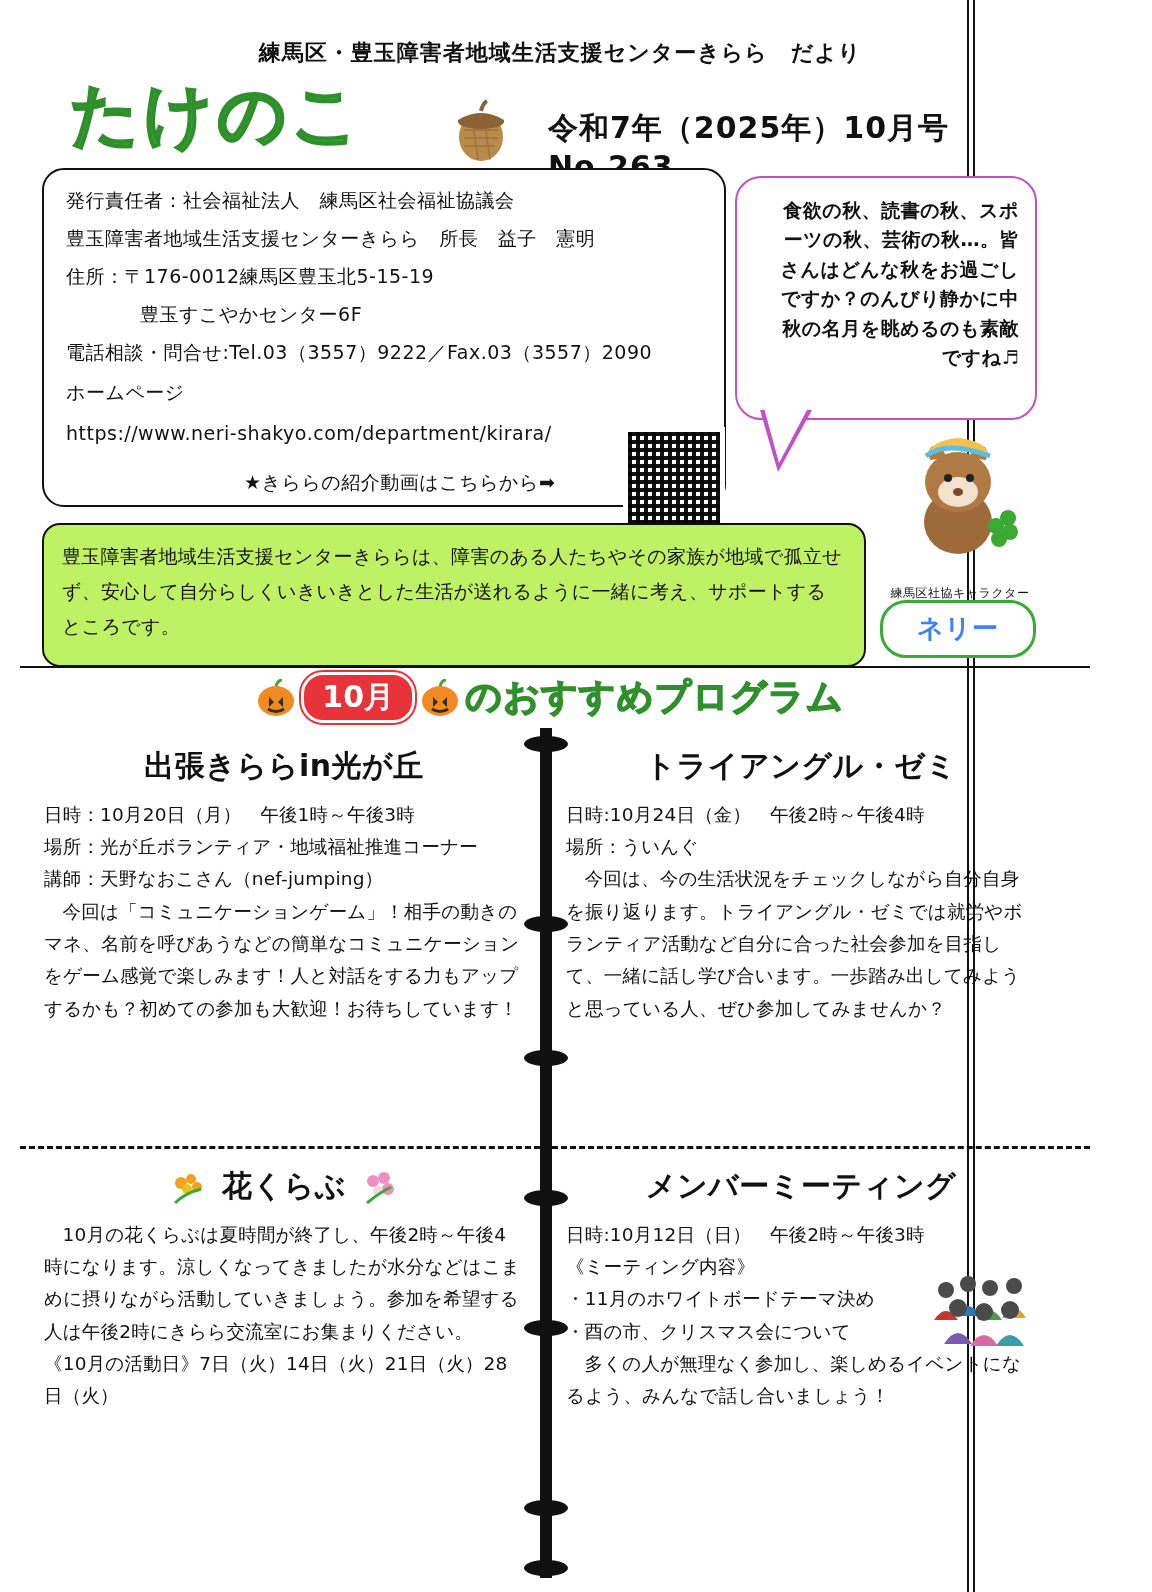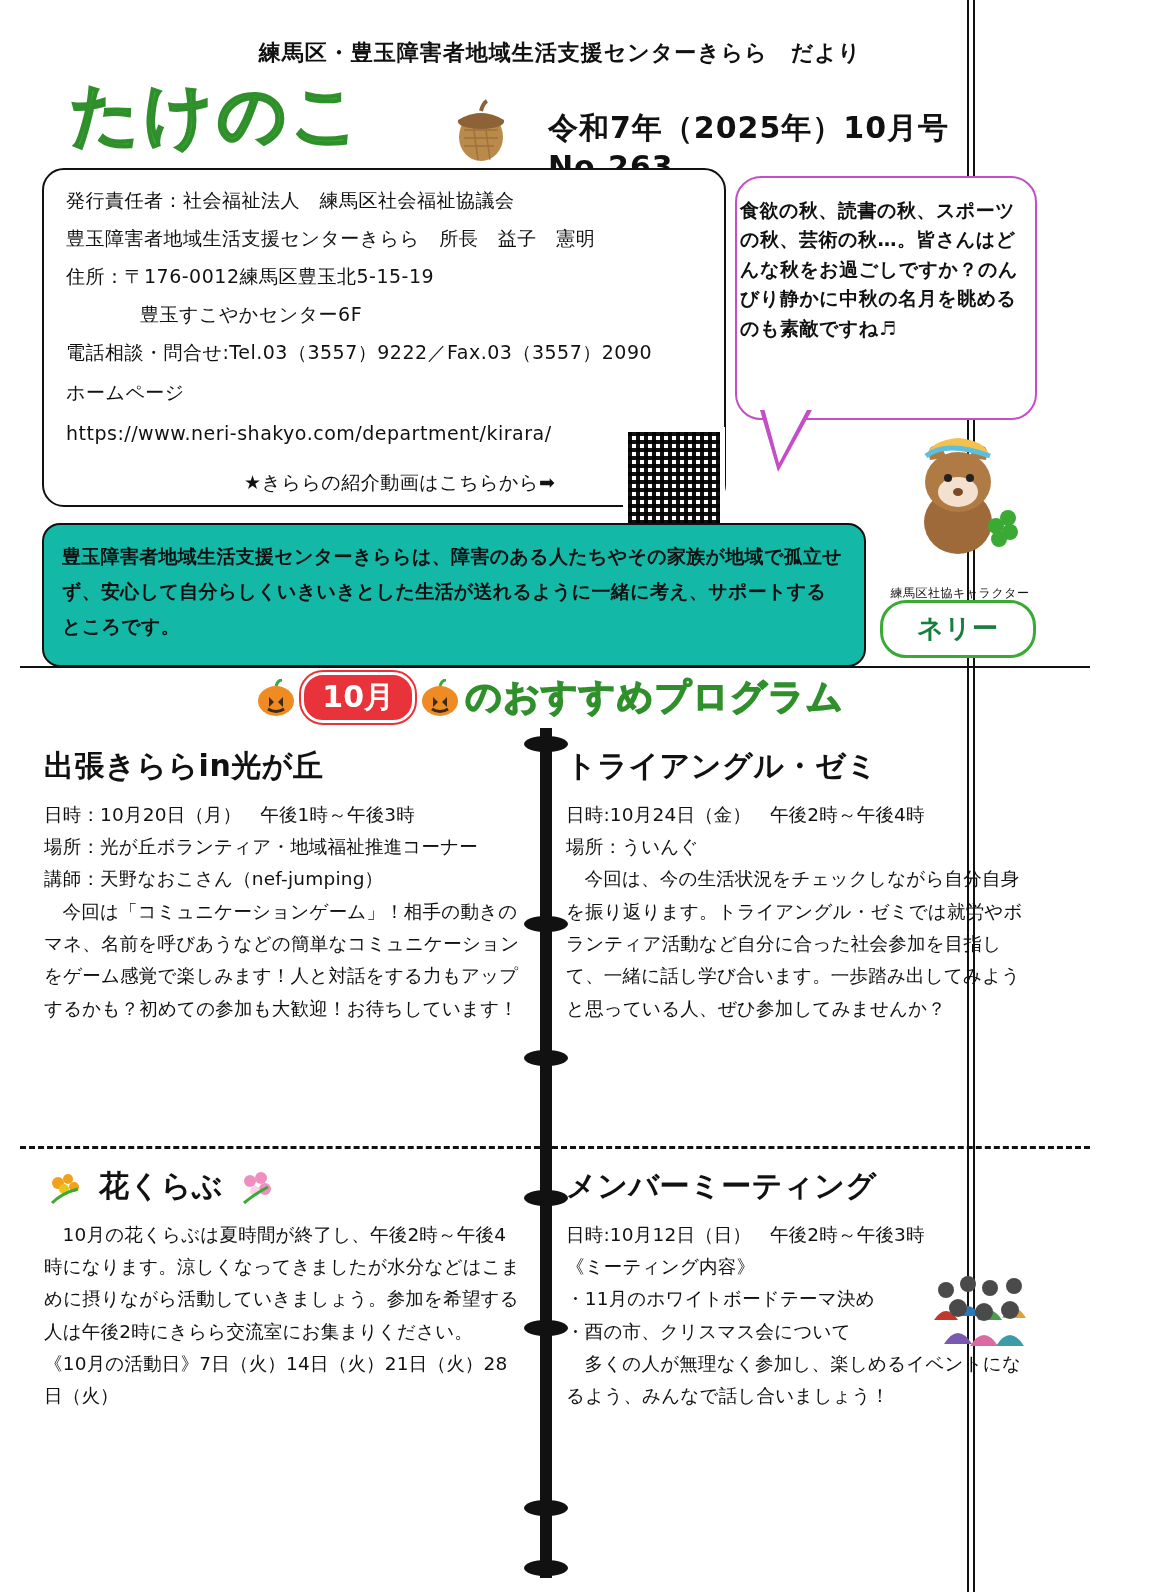--- a/index.html
+++ b/index.html
@@ -53,22 +53,22 @@
     border:4px solid #fff;
     box-shadow:0 0 0 1px #fff;
   }
 
   
   .bubble{
     position:absolute;left:735px;top:176px;width:298px;height:240px;
     border:2px solid #c44ec8;border-radius:26px;background:#fff;
   }
   .bubble p{
-    margin:0;padding:18px 16px 0 3px;font-size:19px;font-weight:bold;
-    line-height:1.55;text-align:left;letter-spacing:0.5px;
+    margin:0;padding:18px 16px 0 33px;font-size:19px;font-weight:bold;
+    line-height:1.55;text-align:right;letter-spacing:0.5px;
   }
   .bubble-tail{
     position:absolute;left:760px;top:410px;width:0;height:0;
     border-left:18px solid transparent;border-right:34px solid transparent;
     border-top:62px solid #c44ec8;
   }
   .bubble-tail-in{
     position:absolute;left:764px;top:408px;width:0;height:0;
     border-left:15px solid transparent;border-right:29px solid transparent;
     border-top:55px solid #fff;
@@ -76,28 +76,28 @@
 
   
   .mascot{position:absolute;left:900px;top:430px;width:130px;height:130px;}
   .mascot-label{
     position:absolute;left:880px;top:585px;width:160px;text-align:center;
     font-size:12px;letter-spacing:0.5px;
   }
   .nelly-logo{
     position:absolute;left:880px;top:600px;width:150px;height:52px;
     border:3px solid #3aaa35;border-radius:26px;background:#fff;
-    color:#15803d;font-weight:bold;font-size:26px;text-align:center;line-height:50px;
+    color:#3b82f6;font-weight:bold;font-size:26px;text-align:center;line-height:50px;
     letter-spacing:1px;
   }
 
   
   .descbox{
     position:absolute;left:42px;top:523px;width:820px;height:140px;
-    border:2px solid #111;border-radius:18px;background:#14b8a6;font-weight:bold;
+    border:2px solid #111;border-radius:18px;background:#bef264;
   }
   .descbox p{
     margin:0;padding:14px 18px 0 18px;font-size:19px;line-height:1.85;letter-spacing:0.3px;
   }
 
   
   .prog-heading{
     position:absolute;left:0;top:672px;width:1100px;text-align:center;
   }
   .pill{
@@ -115,21 +115,21 @@
   .hr-top{position:absolute;left:20px;top:666px;width:1070px;border-top:2px solid #111;}
   .hr-mid{position:absolute;left:20px;top:1146px;width:1070px;border-top:3px dashed #111;}
 
   
   .bamboo{position:absolute;left:540px;top:728px;width:12px;height:850px;background:#111;}
   .node{position:absolute;left:524px;width:44px;height:16px;background:#111;border-radius:50%;}
 
   
   .art{position:absolute;font-size:18.5px;line-height:1.75;letter-spacing:0.2px;}
   .art h3{
-    margin:0 0 6px 0;font-size:30px;font-weight:bold;letter-spacing:0.5px;
+    margin:0 0 6px 0;font-size:30px;font-weight:bold;text-align:center;letter-spacing:0.5px;
   }
   .art p{margin:0;}
   .art .meta{margin:0;}
   .indent{text-indent:1em;}
 
   .flower-icon{display:inline-block;width:44px;height:38px;vertical-align:middle;}
 
   .people{position:absolute;left:930px;top:1268px;width:110px;height:80px;}
 </style>
 </head>

